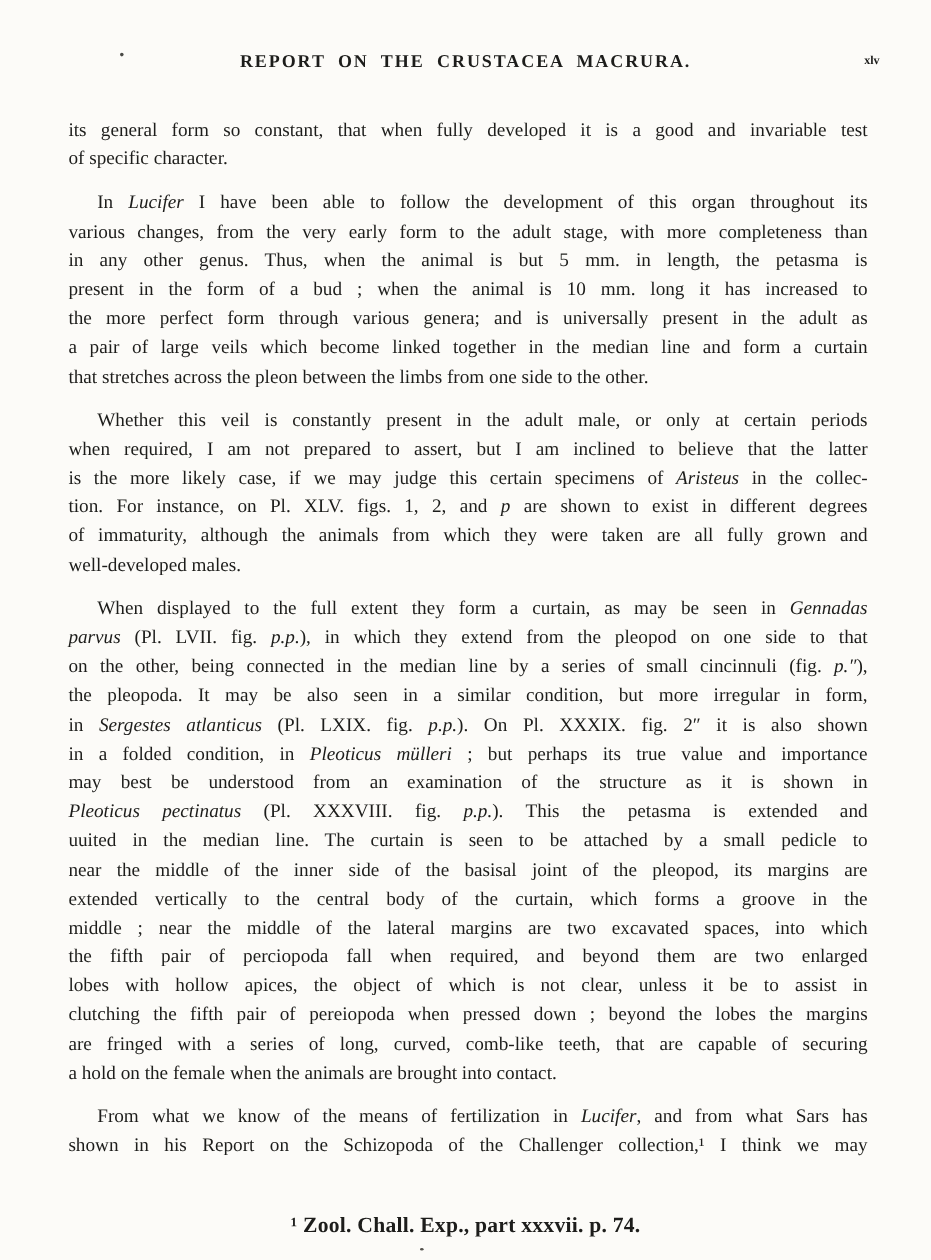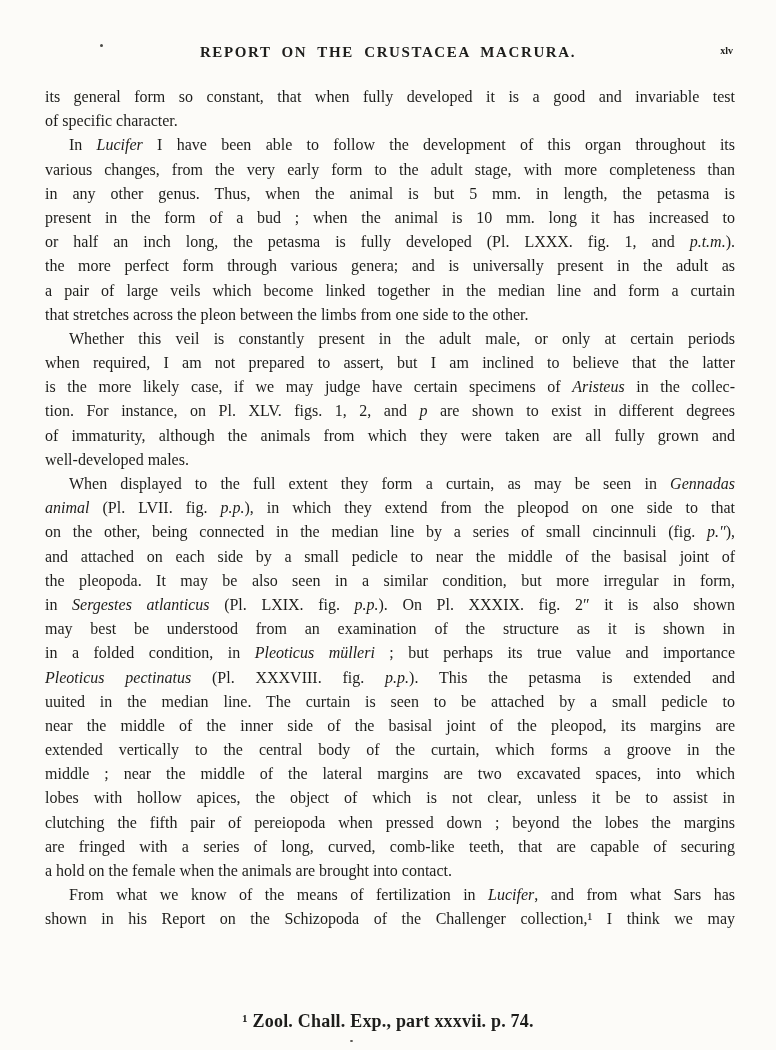--- a/index.html
+++ b/index.html
@@ -28,21 +28,21 @@
     font-size: 10px;
     font-weight: bold;
   }
   .body-text {
     position: absolute;
     top: 85px;
     left: 45px;
     right: 41px;
     font-size: 16px;
   }
-  .paragraph { margin: 0; }
+  .paragraph { margin: 12px; }
   .line {
     height: 24.2px;
     line-height: 24.2px;
     text-align: justify;
     white-space: normal;
   }
   .line.j { text-align-last: justify; }
   .line.first { text-indent: 24px; }
   .line em { font-style: italic; }
   .footnote {
@@ -78,47 +78,46 @@
   <div class="body-text">
       <div class="paragraph">
         <div class="line j"><span>its general form so constant, that when fully developed it is a good and invariable test</span></div>
         <div class="line"><span>of specific character.</span></div>
       </div>
       <div class="paragraph">
         <div class="line j first"><span>In </span><em>Lucifer</em><span> I have been able to follow the development of this organ throughout its</span></div>
         <div class="line j"><span>various changes, from the very early form to the adult stage, with more completeness than</span></div>
         <div class="line j"><span>in any other genus. Thus, when the animal is but 5 mm. in length, the petasma is</span></div>
         <div class="line j"><span>present in the form of a bud ; when the animal is 10 mm. long it has increased to</span></div>
-        <div class="line j"><span>or half an inch long, the petasma is fully developed (Pl. LXXX. fig. 1, and </span><em>p.t.m.</em><span>).</span></div>
         <div class="line j"><span>the more perfect form through various genera; and is universally present in the adult as</span></div>
         <div class="line j"><span>a pair of large veils which become linked together in the median line and form a curtain</span></div>
         <div class="line"><span>that stretches across the pleon between the limbs from one side to the other.</span></div>
       </div>
       <div class="paragraph">
         <div class="line j first"><span>Whether this veil is constantly present in the adult male, or only at certain periods</span></div>
         <div class="line j"><span>when required, I am not prepared to assert, but I am inclined to believe that the latter</span></div>
-        <div class="line j"><span>is the more likely case, if we may judge have certain specimens of </span><em>Aristeus</em><span> in the collec-</span></div>
+        <div class="line j"><span>is the more likely case, if we may judge this certain specimens of </span><em>Aristeus</em><span> in the collec-</span></div>
         <div class="line j"><span>tion. For instance, on Pl. XLV. figs. 1, 2, and </span><em>p</em><span> are shown to exist in different degrees</span></div>
         <div class="line j"><span>of immaturity, although the animals from which they were taken are all fully grown and</span></div>
         <div class="line"><span>well-developed males.</span></div>
       </div>
       <div class="paragraph">
         <div class="line j first"><span>When displayed to the full extent they form a curtain, as may be seen in </span><em>Gennadas</em></div>
-        <div class="line j"><em>animal</em><span> (Pl. LVII. fig. </span><em>p.p.</em><span>), in which they extend from the pleopod on one side to that</span></div>
+        <div class="line j"><em>parvus</em><span> (Pl. LVII. fig. </span><em>p.p.</em><span>), in which they extend from the pleopod on one side to that</span></div>
         <div class="line j"><span>on the other, being connected in the median line by a series of small cincinnuli (fig. </span><em>p.″</em><span>),</span></div>
-        <div class="line j"><span>and attached on each side by a small pedicle to near the middle of the basisal joint of</span></div>
         <div class="line j"><span>the pleopoda. It may be also seen in a similar condition, but more irregular in form,</span></div>
         <div class="line j"><span>in </span><em>Sergestes atlanticus</em><span> (Pl. LXIX. fig. </span><em>p.p.</em><span>). On Pl. XXXIX. fig. 2″ it is also shown</span></div>
+        <div class="line j"><span>in a folded condition, in </span><em>Pleoticus mülleri</em><span> ; but perhaps its true value and importance</span></div>
         <div class="line j"><span>may best be understood from an examination of the structure as it is shown in</span></div>
-        <div class="line j"><span>in a folded condition, in </span><em>Pleoticus mülleri</em><span> ; but perhaps its true value and importance</span></div>
         <div class="line j"><em>Pleoticus pectinatus</em><span> (Pl. XXXVIII. fig. </span><em>p.p.</em><span>). This the petasma is extended and</span></div>
         <div class="line j"><span>uuited in the median line. The curtain is seen to be attached by a small pedicle to</span></div>
         <div class="line j"><span>near the middle of the inner side of the basisal joint of the pleopod, its margins are</span></div>
         <div class="line j"><span>extended vertically to the central body of the curtain, which forms a groove in the</span></div>
         <div class="line j"><span>middle ; near the middle of the lateral margins are two excavated spaces, into which</span></div>
+        <div class="line j"><span>the fifth pair of perciopoda fall when required, and beyond them are two enlarged</span></div>
         <div class="line j"><span>lobes with hollow apices, the object of which is not clear, unless it be to assist in</span></div>
         <div class="line j"><span>clutching the fifth pair of pereiopoda when pressed down ; beyond the lobes the margins</span></div>
         <div class="line j"><span>are fringed with a series of long, curved, comb-like teeth, that are capable of securing</span></div>
         <div class="line"><span>a hold on the female when the animals are brought into contact.</span></div>
       </div>
       <div class="paragraph">
         <div class="line j first"><span>From what we know of the means of fertilization in </span><em>Lucifer</em><span>, and from what Sars has</span></div>
         <div class="line j"><span>shown in his Report on the Schizopoda of the Challenger collection,¹ I think we may</span></div>
       </div>
     </div>

